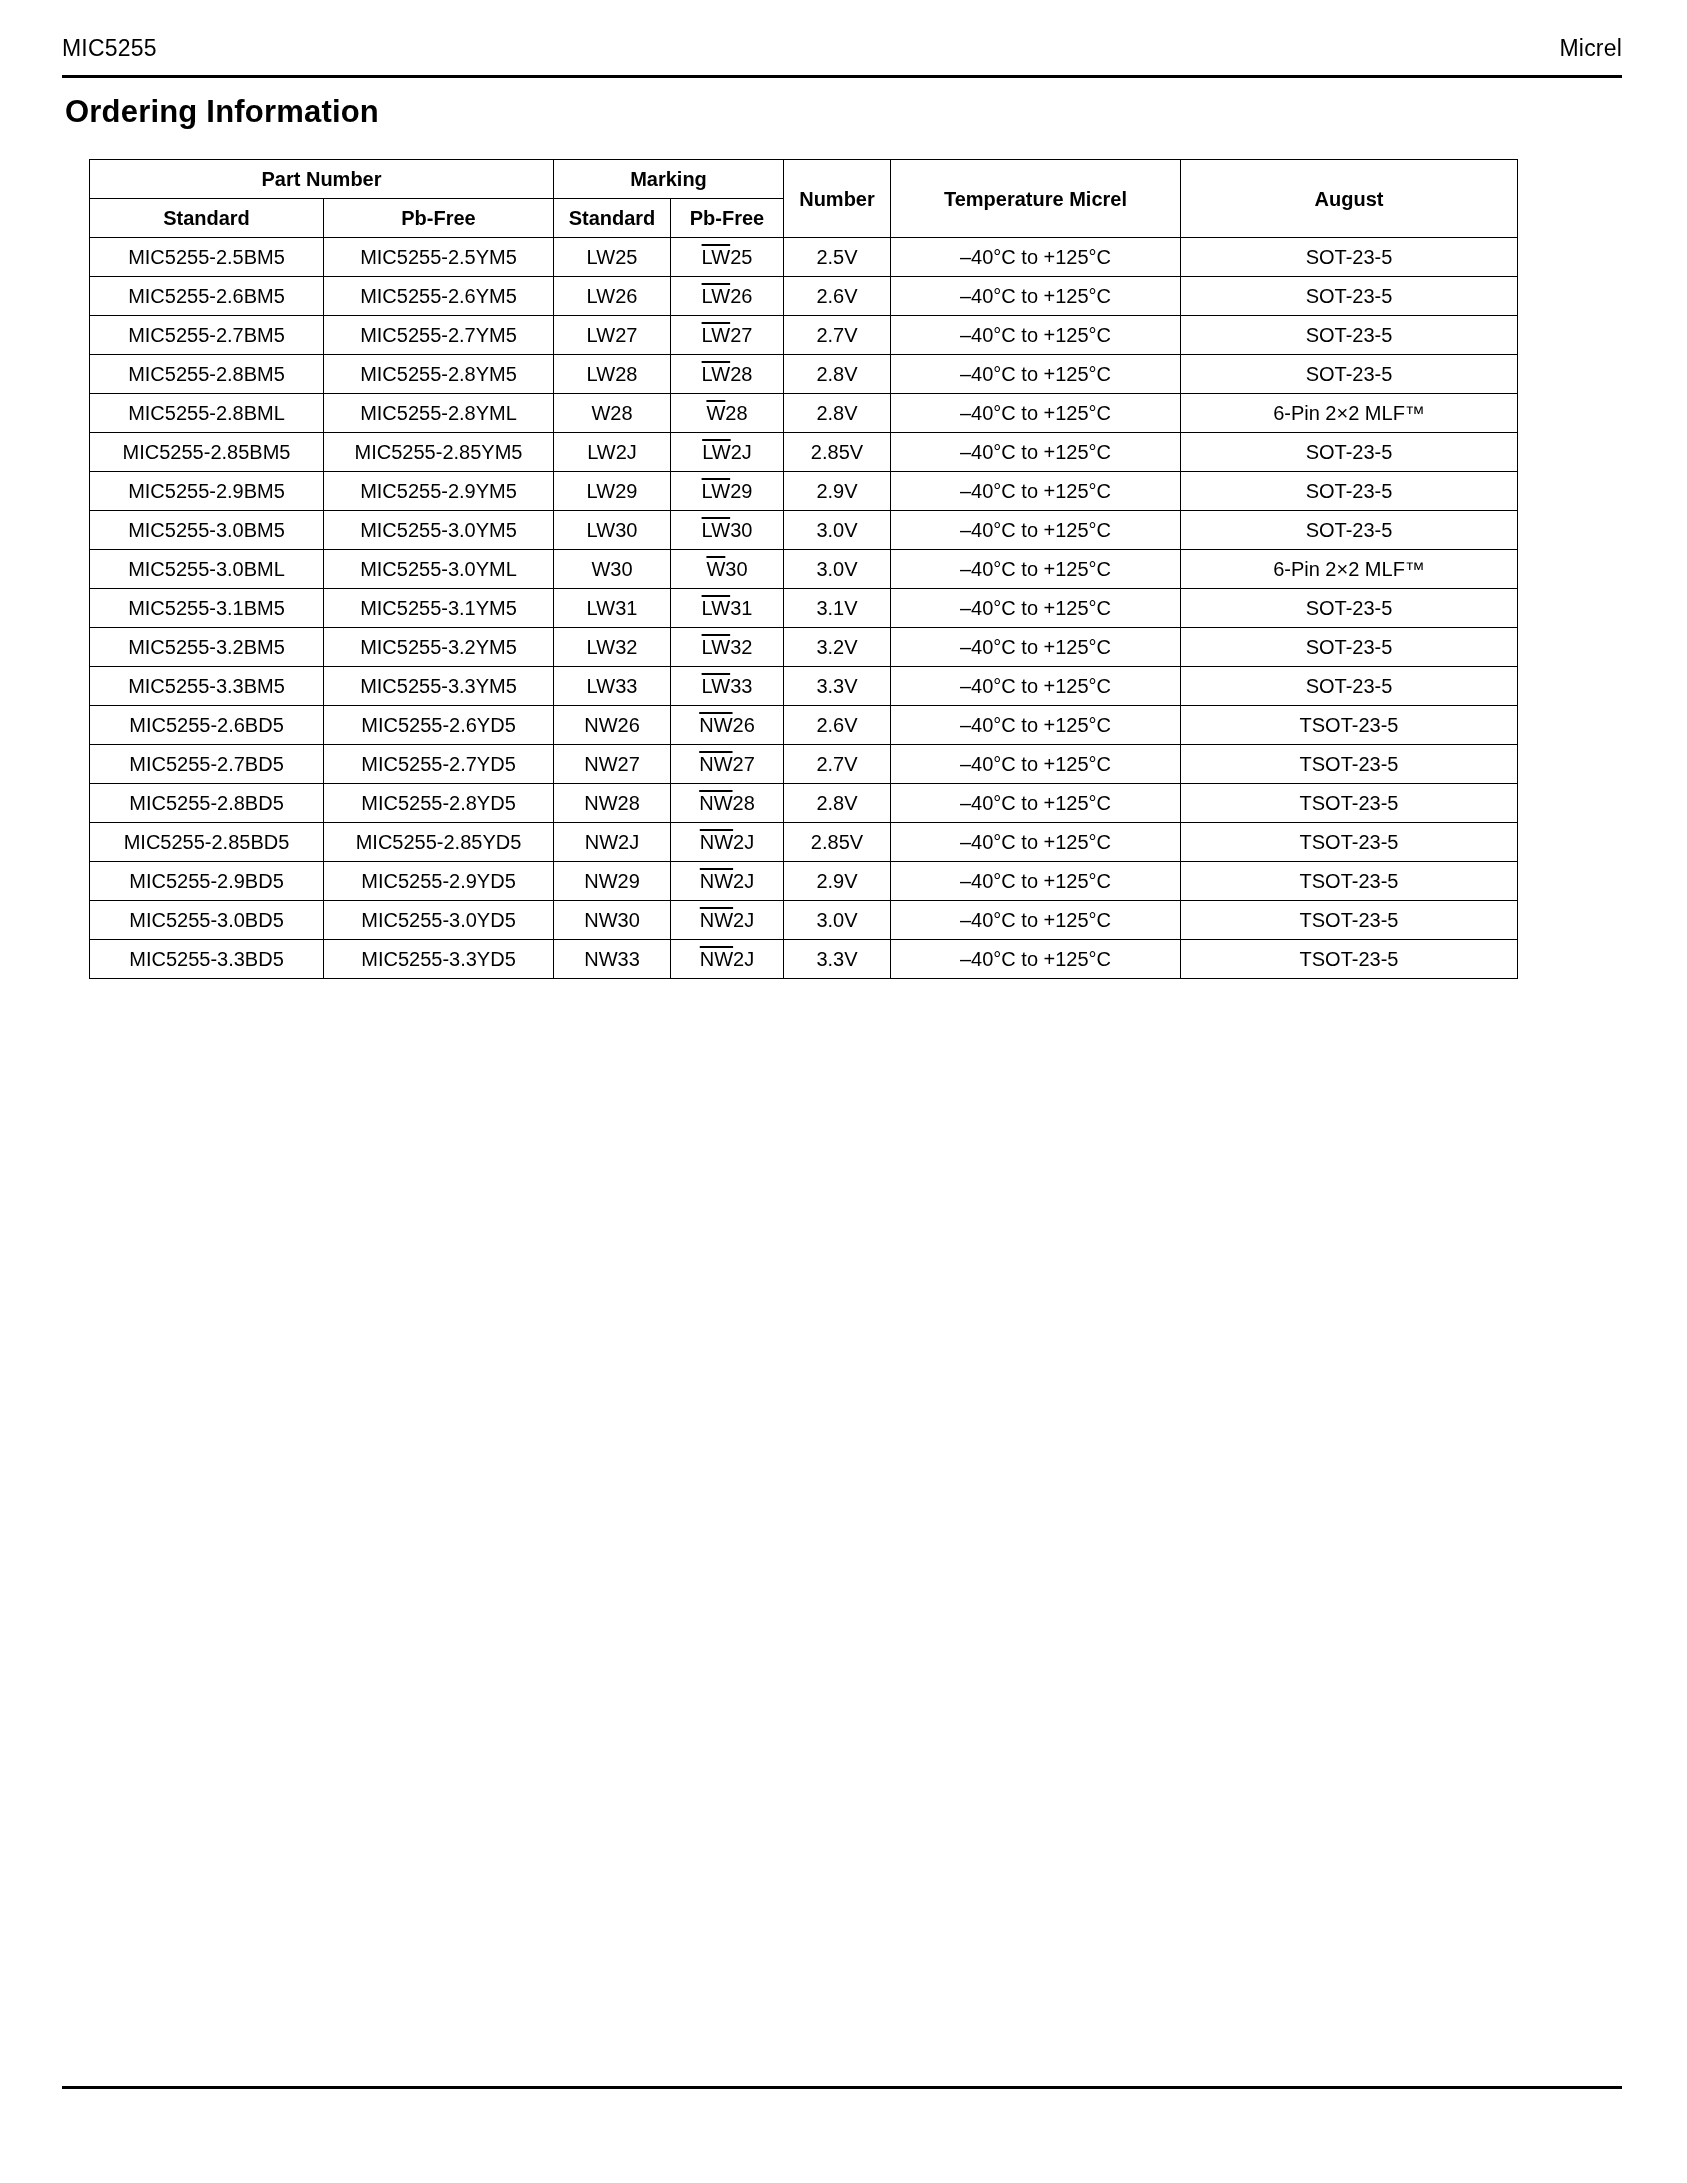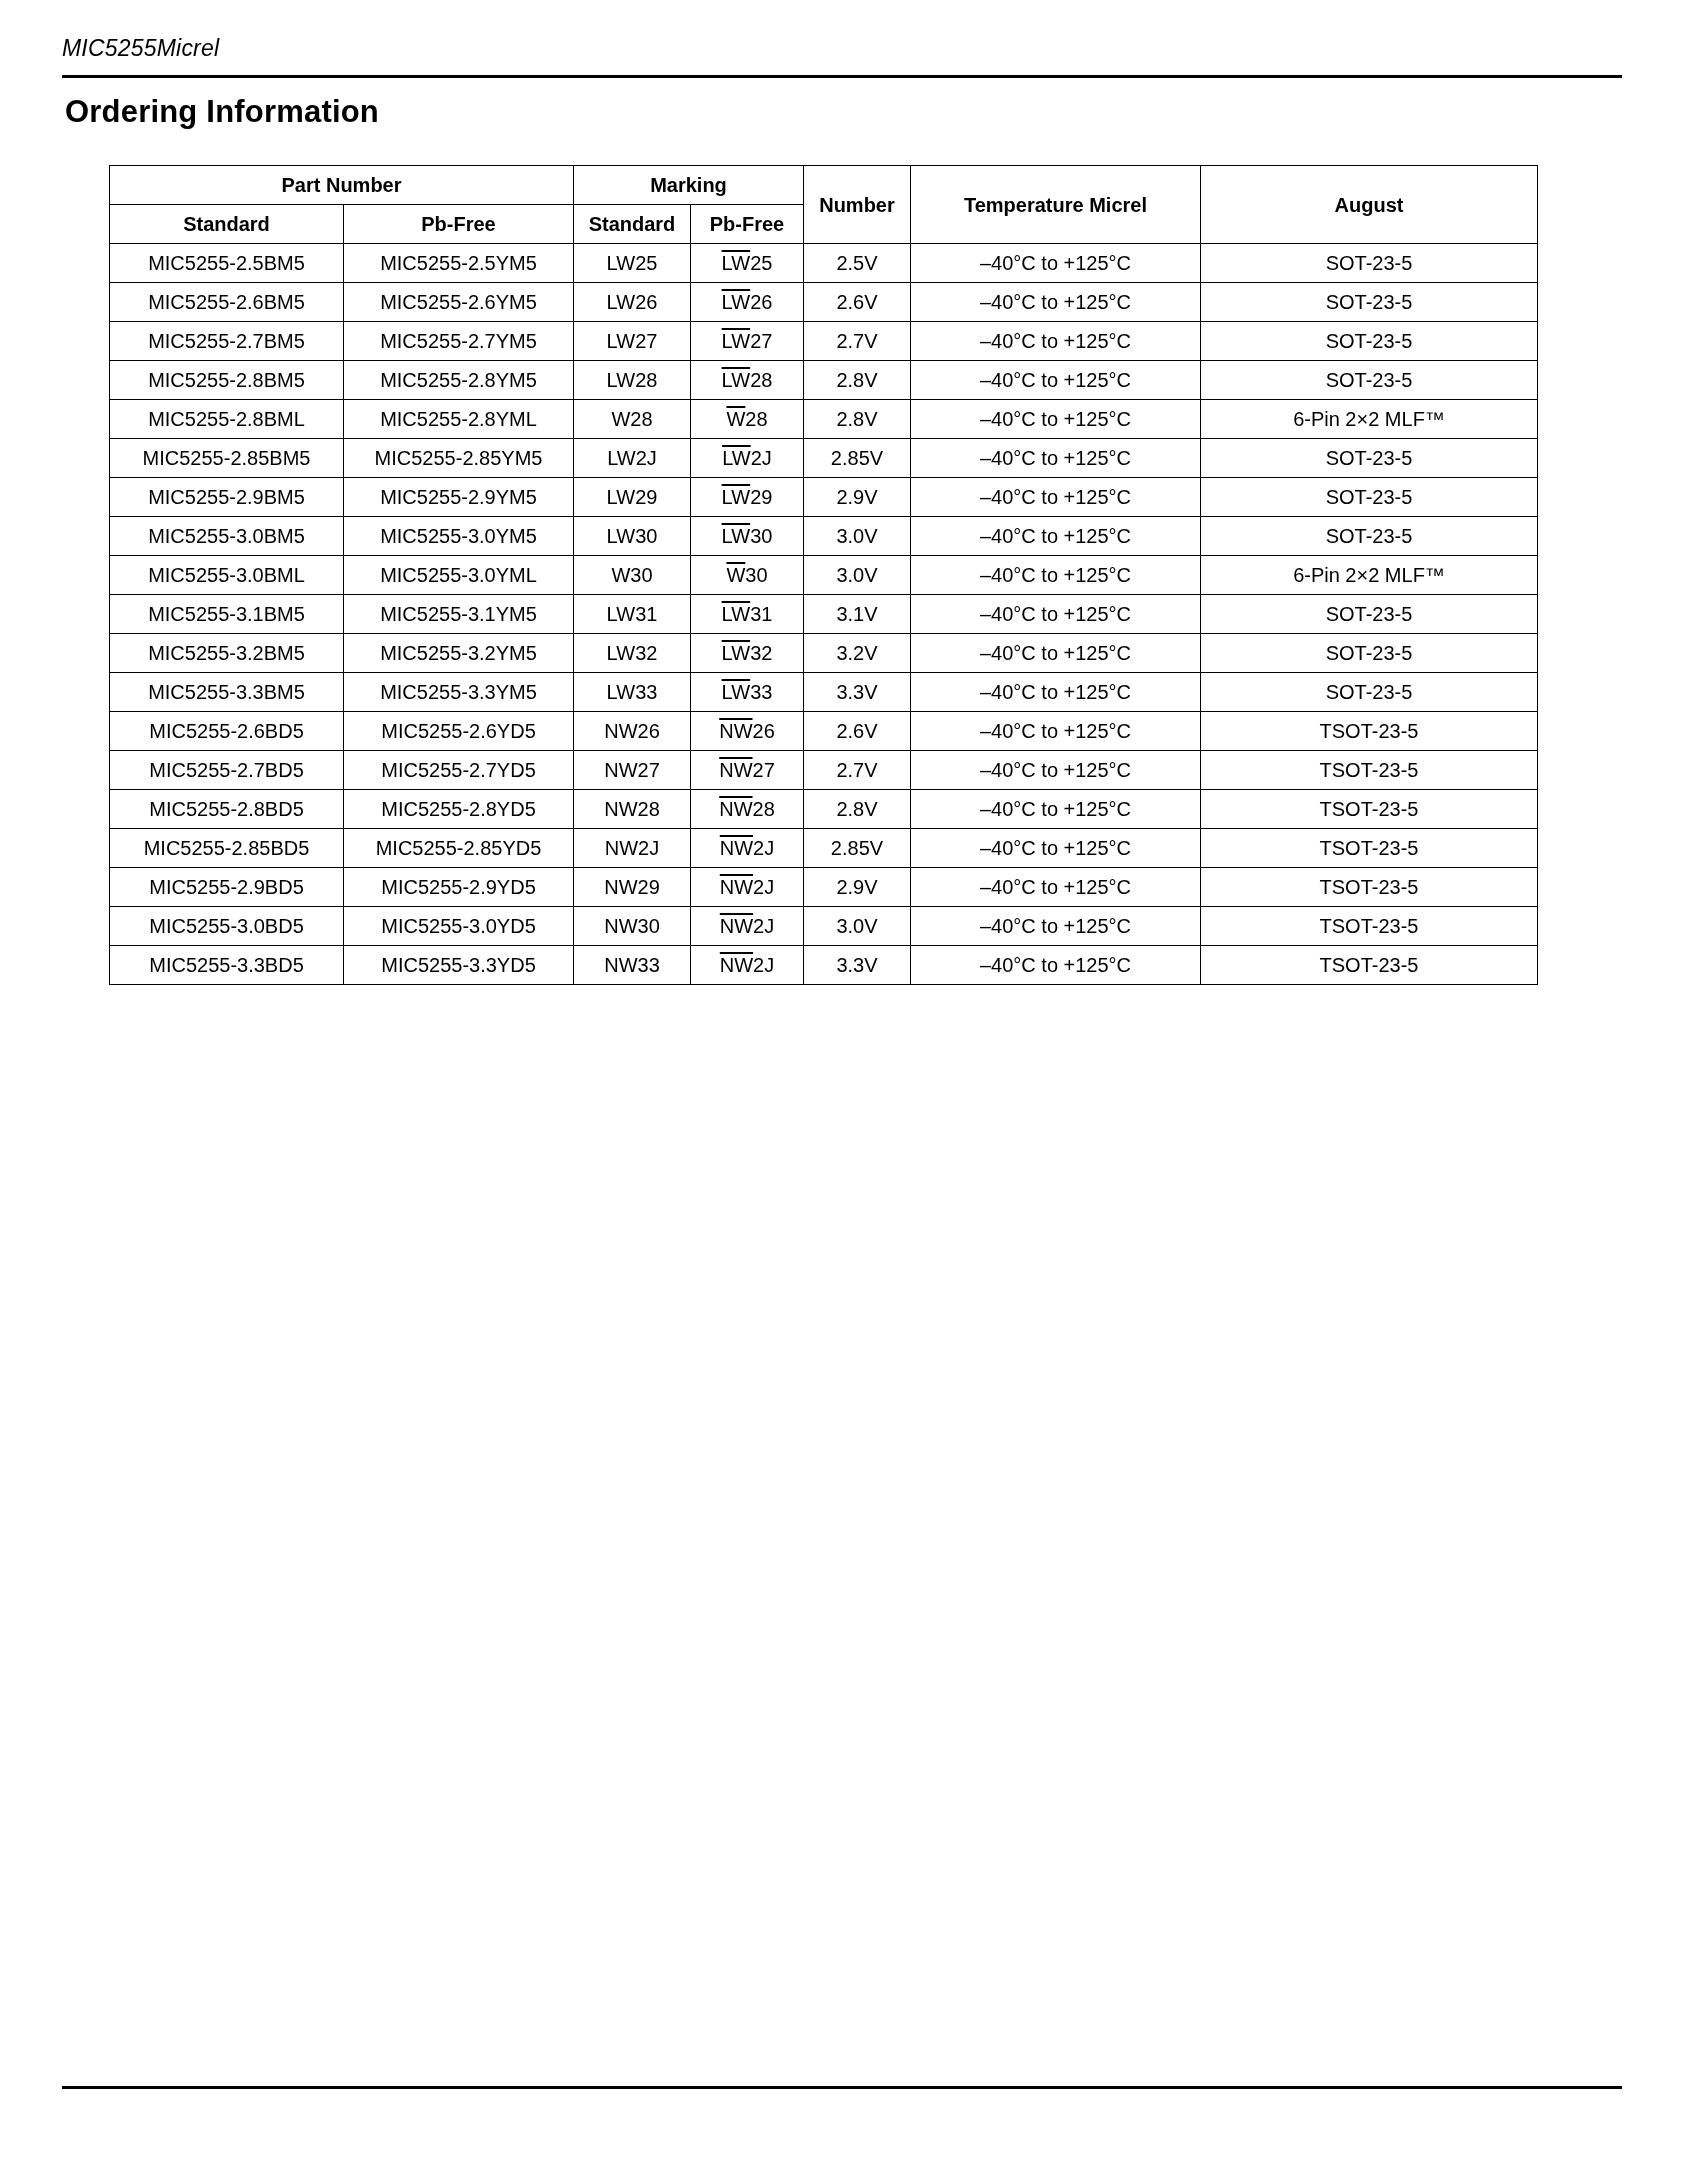--- a/index.html
+++ b/index.html
@@ -20,23 +20,22 @@
     padding: 0;
     overflow: hidden;
   }
   
   .page-header {
     position: absolute;
     left: 62px;
     top: 35px;
     width: 1560px;
     display: flex;
-    justify-content: flex-start;
+    justify-content: space-between;
     align-items: flex-end;
-    font-style: italic;
     font-size: 23px;
     letter-spacing: 0.2px;
   }
   .header-rule {
     position: absolute;
     left: 62px;
     top: 75px;
     width: 1560px;
     height: 3.2px;
     background: #000000;
@@ -46,23 +45,22 @@
     left: 65px;
     top: 94px;
     font-size: 31px;
     font-weight: bold;
     letter-spacing: 0.2px;
   }
   
   .table-wrap {
     position: absolute;
     left: 89px;
-    top: 165px;
+    top: 159px;
     width: 1429px;
-    margin-left: 20px;
   }
   table.ord {
     border-collapse: collapse;
     width: 1429px;
     table-layout: fixed;
     font-size: 20px;
   }
   table.ord th, table.ord td {
     border: 1.6px solid #000000;
     padding: 0;

